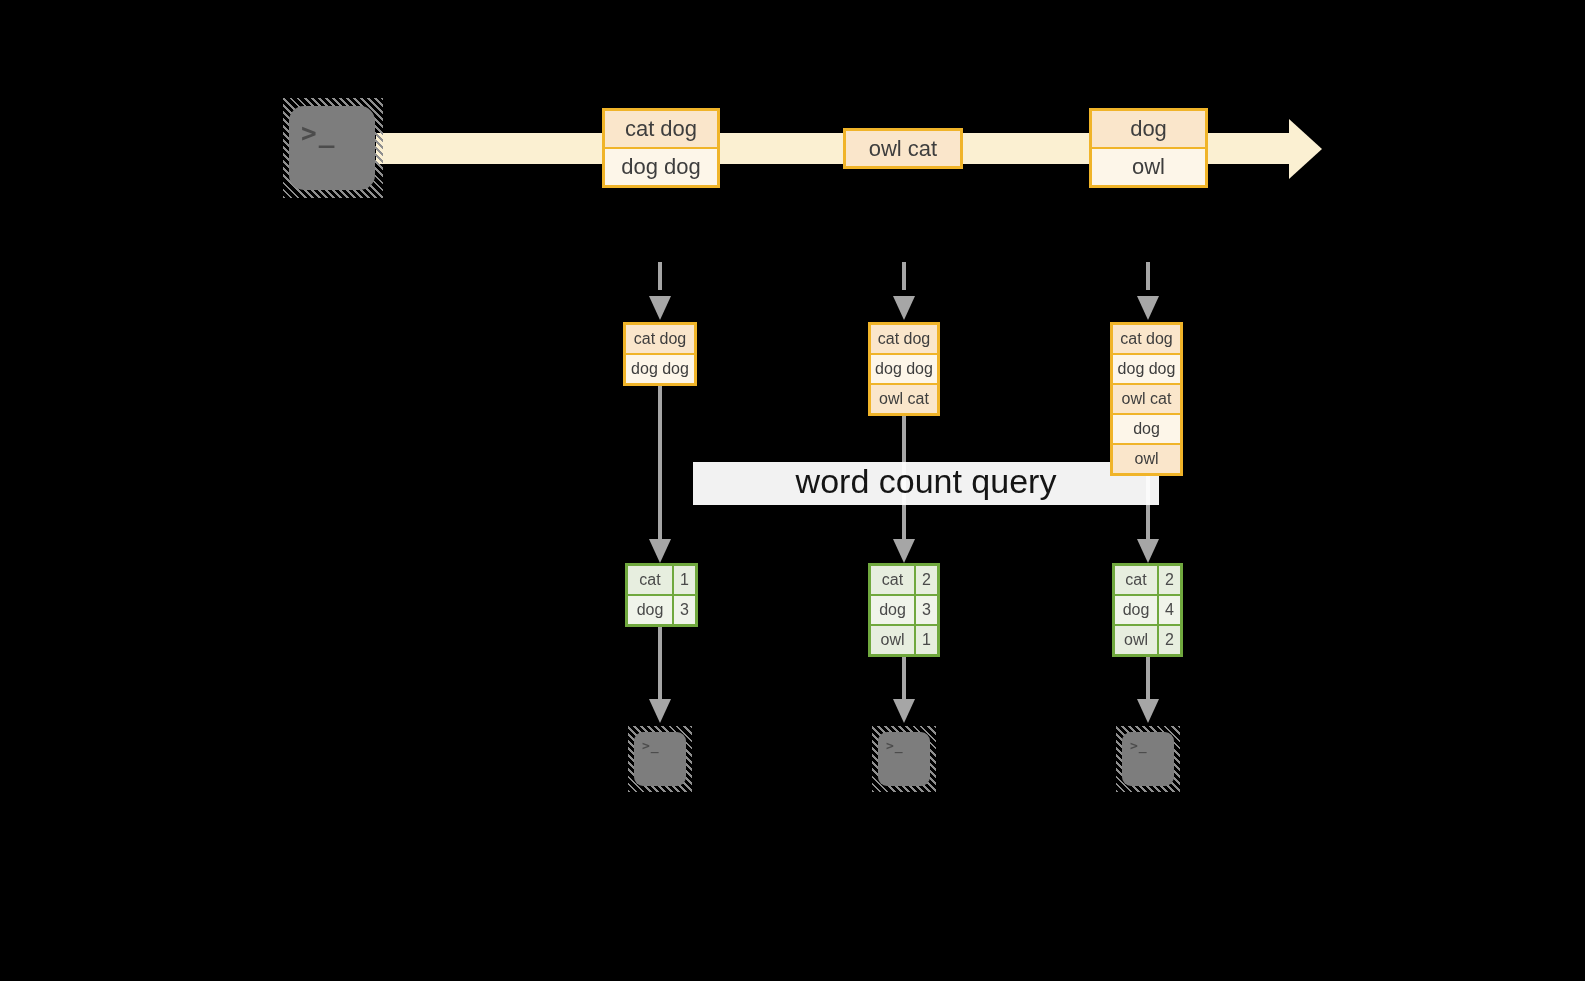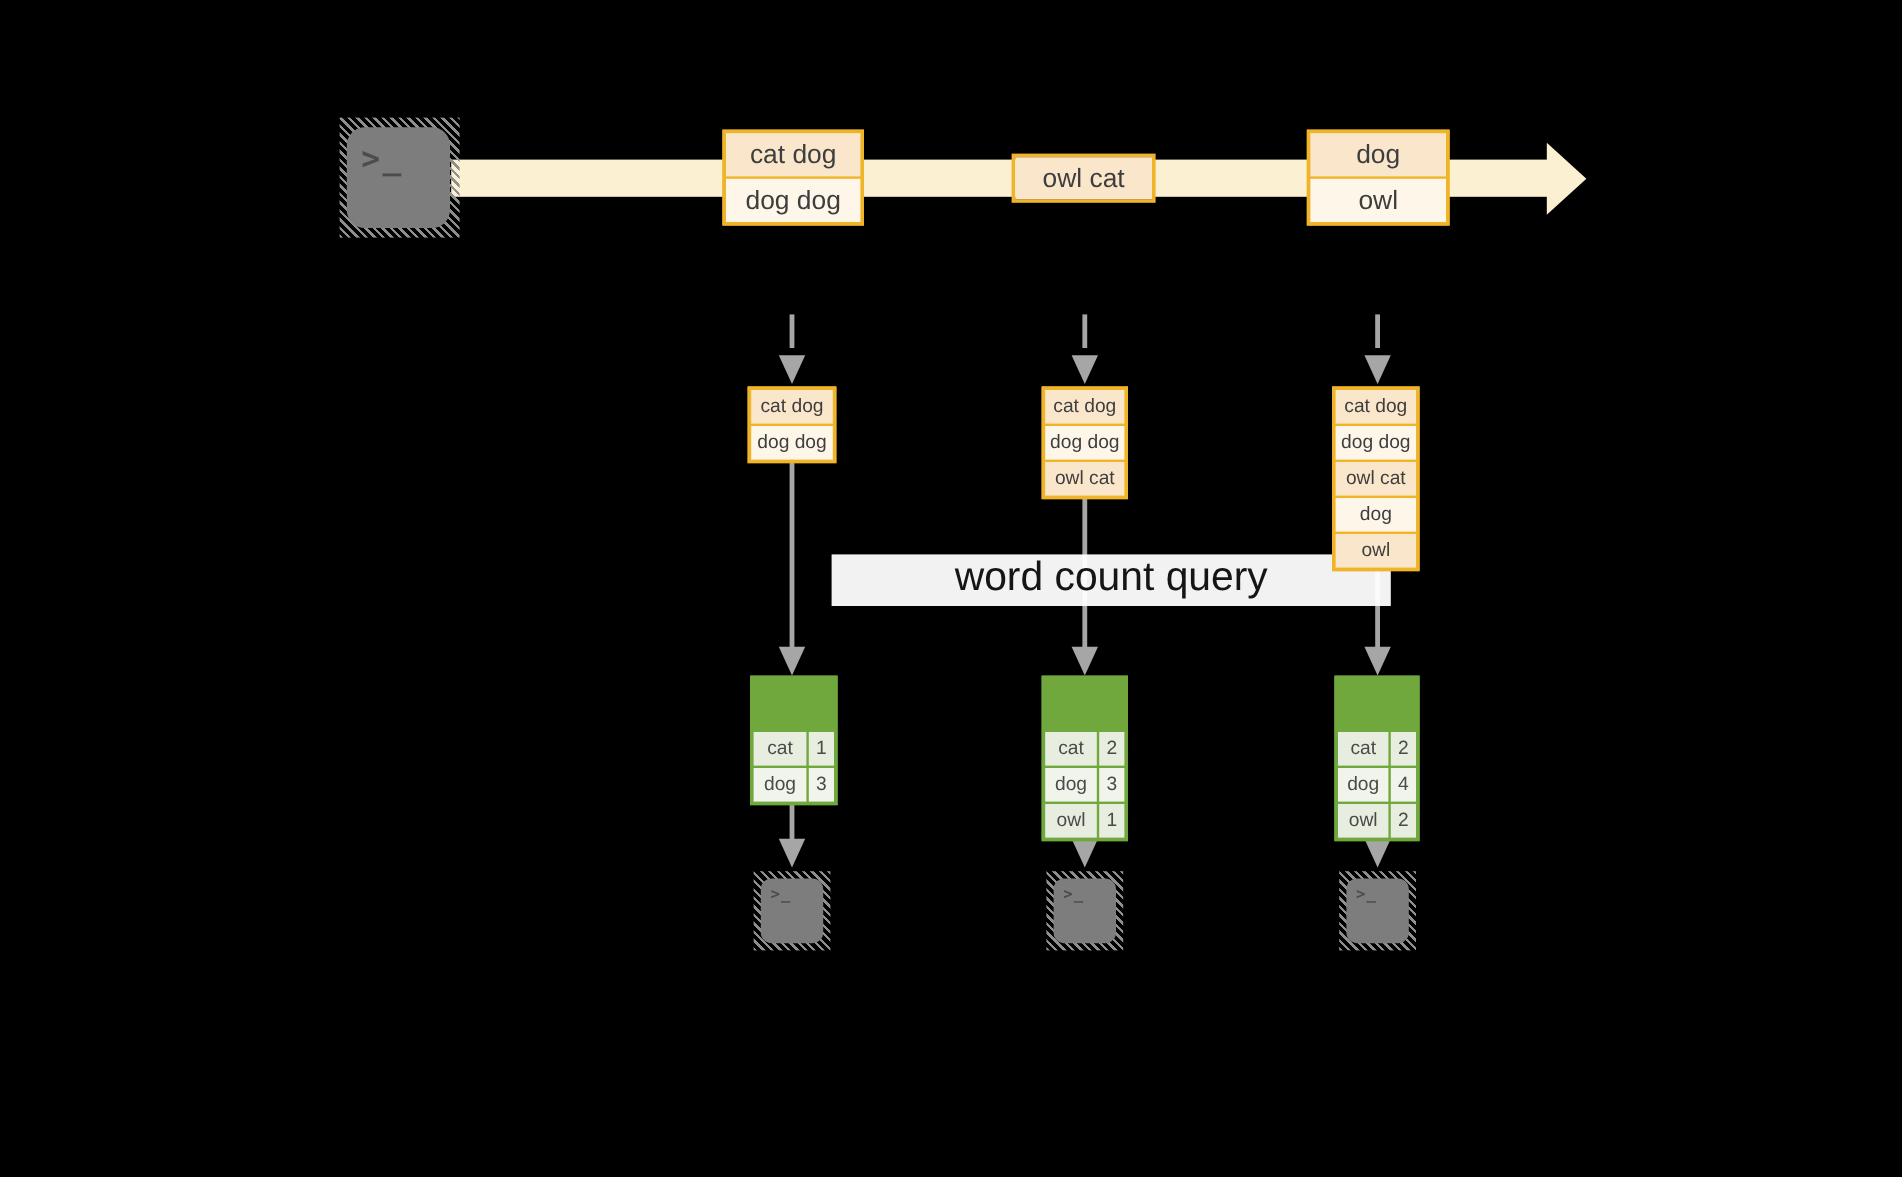--- a/index.html
+++ b/index.html
@@ -39,21 +39,21 @@
   .ahead{width:0;height:0;border-left:11px solid transparent;border-right:11px solid transparent;
          border-top:24px solid #A6A6A6;z-index:2;}
 
   
   .banner{left:693px;top:462px;width:466px;height:43px;background:rgba(255,255,255,0.95);
           display:flex;justify-content:center;z-index:5;
           color:#151515;font-size:34px;}
 
   
   .gtable{border:3px solid #70A83E;z-index:6;background:#70A83E;}
-  .grow{display:flex;margin-top:44px;}
+  .grow{display:flex;}
   .grow + .grow{margin-top:2px;}
   .gword{height:28px;display:flex;align-items:center;justify-content:center;
          color:#4a4a4a;font-size:16px;}
   .gnum{height:28px;width:21px;margin-left:2px;display:flex;align-items:center;justify-content:center;
         color:#4a4a4a;font-size:16px;}
   .ga{background:#E7EEDF;} .gb{background:#F0F4EA;}
 </style>
 </head>
 <body>
 

